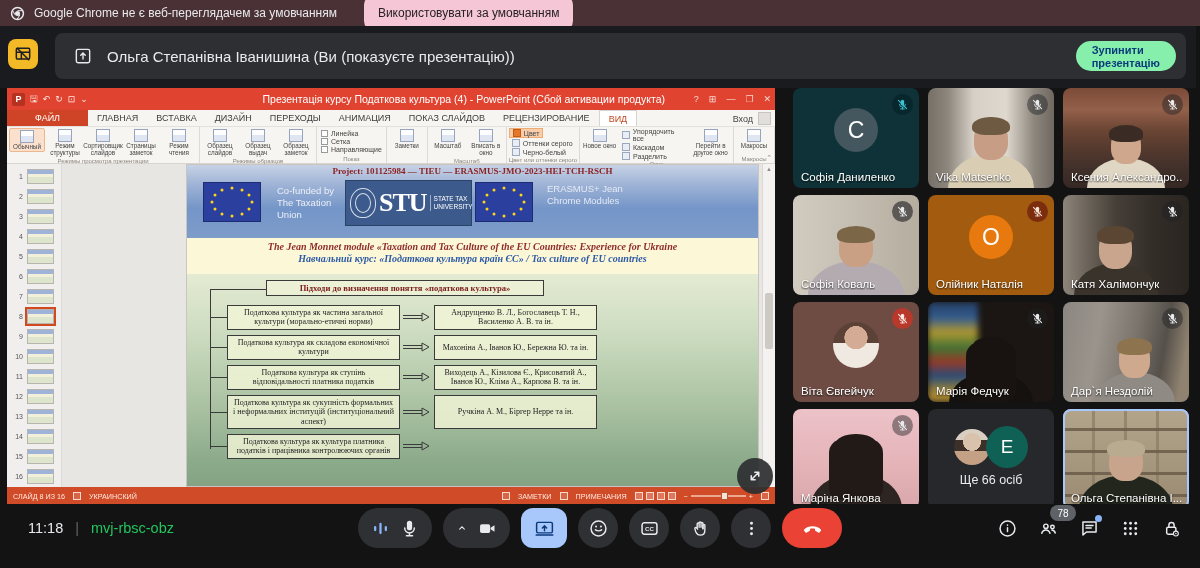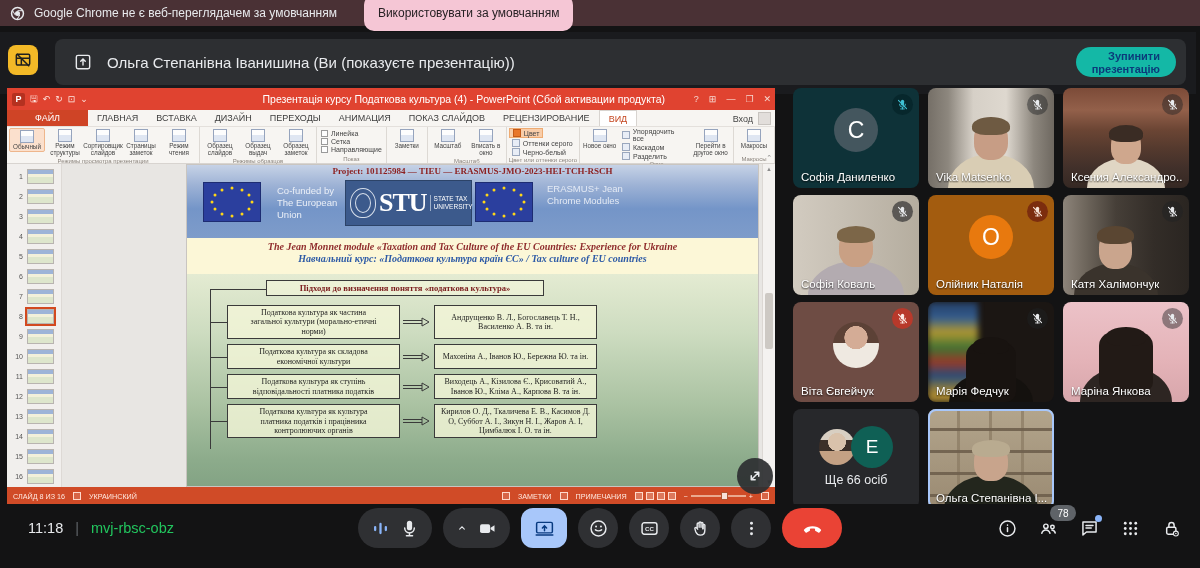--- a/index.html
+++ b/index.html
@@ -6,27 +6,27 @@
   html,body { width:1200px; height:568px; background:#131314; font-family:"Liberation Sans",sans-serif; overflow:hidden; }
   .stage { position:relative; width:1200px; height:568px; background:#131314; }
 
   
   .topbar { position:absolute; left:0; top:0; width:1200px; height:26px; background:#4a3135; display:flex; align-items:center; padding-left:10px; gap:9px; }
   .chrome-ic { width:15px; height:15px; flex:none; }
   .topbar-text { color:#e8eaed; font-size:12px; }
   .topbar-btn { margin-left:18px; border:none; background:#f5c6d5; color:#272124; font-size:12px; padding:2px 14px; height:36px; border-radius:10px; cursor:pointer; }
 
   
-  .banner { position:absolute; left:0; top:26px; width:1196px; height:62px; background:#1a1b1e;margin-top:6px; }
+  .banner { position:absolute; left:0; top:26px; width:1196px; height:62px; background:#1a1b1e; }
   .warn-ic { position:absolute; left:8px; top:13px; width:30px; height:30px; border-radius:8px; background:#f3b927; display:flex; align-items:center; justify-content:center; }
   .warn-ic svg { width:20px; height:20px; }
   .banner-pill { position:absolute; left:55px; top:7px; right:10px; height:46px; background:#2d2f32; border-radius:8px; display:flex; align-items:center; padding:0 10px 0 18px; gap:14px; }
   .present-ic { width:20px; height:20px; flex:none; }
   .banner-text { color:#e8eaed; font-size:15px; flex:1 1 auto; white-space:nowrap; overflow:hidden; }
-  .stop-btn { border:none; background:#14b8a6; color:#0b3b7a; font-size:11px; font-weight:bold; line-height:1.15; white-space:pre-line; text-align:right; padding:3px 16px; border-radius:15px; height:30px; cursor:pointer; }
+  .stop-btn { border:none; background:#86efac; color:#0b3b7a; font-size:11px; font-weight:bold; line-height:1.15; white-space:pre-line; text-align:left; padding:3px 16px; border-radius:15px; height:30px; cursor:pointer; }
 
   
   .ppt { position:absolute; left:7px; top:88px; width:768px; height:417px; background:#fff; font-family:"Liberation Sans",sans-serif; }
   .ppt-title { height:22px; background:#e04330; display:flex; align-items:center; color:#fff; position:relative; }
   .qat { display:flex; align-items:center; gap:5px; padding-left:5px; font-size:10px; color:#fde4de; }
   .qat .plogo { width:13px; height:13px; background:#b53120; border-radius:2px; color:#fff; font-size:9px; font-weight:bold; display:flex; align-items:center; justify-content:center; }
   .qat .qic { font-size:9px; line-height:1; }
   .ppt-title .ttl-text { position:absolute; left:0; right:110px; text-align:right; font-size:10.5px; color:#fff; white-space:nowrap; overflow:hidden; }
   .winctl { position:absolute; right:4px; top:0; height:22px; display:flex; align-items:center; gap:10px; font-size:9px; color:#f6d7cf; }
   .tabrow { height:17px; background:#f7f5f2; display:flex; align-items:stretch; font-size:9px; color:#3c3c3c; position:relative; border-bottom:1px solid #e4e0dc; }
@@ -82,21 +82,21 @@
   .sl-yellow { position:absolute; left:0; top:73px; width:100%; height:36px; background:#fcf7d7; text-align:center; padding-top:3px; }
   .sl-en { font-size:10px; font-style:italic; color:#8f2c2c; font-weight:bold; }
   .sl-ua { font-size:10px; font-style:italic; font-weight:bold; color:#2d5aa6; margin-top:1px; }
   .sl-diagram { position:absolute; left:0; top:109px; width:100%; height:212px;
       background:linear-gradient(180deg,#e4ebd2 0%,#cddcc0 28%,#aac2a2 62%,#8cab8b 88%,#83a384 100%); }
   .dg-title { position:absolute; left:79px; top:6px; width:278px; border:1px solid #3a3a3a; background:rgba(245,247,220,.55); text-align:center; font-size:8.6px; font-weight:bold; color:#7b1d1d; padding:2px 4px; }
   .dg-vline { position:absolute; left:23px; top:15px; width:1px; height:160px; background:#3a3a3a; }
   .dg-topstub { position:absolute; left:23px; top:15px; width:56px; height:1px; background:#3a3a3a; }
   .dg-rows { position:absolute; left:40px; top:31px; display:flex; flex-direction:column; gap:5px; }
   .dg-row { display:flex; align-items:stretch; }
-  .dg-left { position:relative; width:173px; border:1px solid #3a3a3a; background:rgba(244,246,216,.8); display:flex; align-items:center; justify-content:center; text-align:center; font-size:8px; line-height:1.18; color:#1d1d1d; padding:2px 22px; }
+  .dg-left { position:relative; width:173px; border:1px solid #3a3a3a; background:rgba(244,246,216,.8); display:flex; align-items:center; justify-content:center; text-align:center; font-size:8px; line-height:1.18; color:#1d1d1d; padding:2px 5px; }
   .dg-left::before { content:""; position:absolute; left:-17px; top:50%; width:17px; height:1px; background:#3a3a3a; }
   .dg-arrow { width:30px; height:12px; align-self:center; margin:0 2px; flex:none; }
   .dg-right { width:163px; border:1px solid #3a3a3a; background:rgba(244,246,216,.8); display:flex; align-items:center; justify-content:center; text-align:center; font-size:8px; line-height:1.18; color:#1d1d1d; padding:2px 4px; }
 
   .ppt-status { position:absolute; left:0; bottom:0; width:100%; height:18px; background:#d04b27; color:#ffe9e0; font-size:7.2px; display:flex; align-items:center; padding:0 6px; gap:8px; }
   .st-ic { width:8px; height:8px; border:1px solid #ffd9cb; background:rgba(255,255,255,.15); flex:none; }
   .st-right { margin-left:auto; display:flex; align-items:center; gap:8px; }
   .st-views { display:flex; gap:3px; }
   .st-views i { width:8px; height:8px; background:rgba(255,255,255,.25); border:1px solid #ffd9cb; }
   .st-slider { display:flex; align-items:center; gap:3px; }
@@ -462,21 +462,21 @@
                 <i style="left: 86%; top: 50%;"></i>
                 <i style="left: 81.1769%; top: 68%;"></i>
                 <i style="left: 68%; top: 81.1769%;"></i>
                 <i style="left: 50%; top: 86%;"></i>
                 <i style="left: 32%; top: 81.1769%;"></i>
                 <i style="left: 18.8231%; top: 68%;"></i>
                 <i style="left: 14%; top: 50%;"></i>
                 <i style="left: 18.8231%; top: 32%;"></i>
                 <i style="left: 32%; top: 18.8231%;"></i>
               </div>
-            <div class="cofund">Co-funded by The European Union</div>
+            <div class="cofund">Co-funded by The Taxation Union</div>
             <div class="stu">
               <span class="emblem"></span>
               <span class="abbr">STU</span>
               <span class="uname">STATE TAX UNIVERSITY</span>
             </div>
             <div class="flag f2">
                 <i style="left: 50%; top: 14%;"></i>
                 <i style="left: 68%; top: 18.8231%;"></i>
                 <i style="left: 81.1769%; top: 32%;"></i>
                 <i style="left: 86%; top: 50%;"></i>
@@ -518,26 +518,33 @@
               </div>
               <div class="dg-row">
                 <div class="dg-left">Податкова культура як ступінь відповідальності платника податків</div>
                 <svg class="dg-arrow" viewBox="0 0 30 12">
                     <path d="M1 4.5h19M1 7.5h19" stroke="#3a3a3a" fill="none"></path>
                     <path d="M20 2 27 6l-7 4z" fill="none" stroke="#3a3a3a"></path>
                   </svg>
                 <div class="dg-right">Виходець А., Кізилова Є., Крисоватий А., Іванов Ю., Кліма А., Карпова В. та ін.</div>
               </div>
               <div class="dg-row">
+                <div class="dg-left">Податкова культура як сукупність формальних і неформальних інституцій (інституціональний аспект)</div>
+                <svg class="dg-arrow" viewBox="0 0 30 12">
+                    <path d="M1 4.5h19M1 7.5h19" stroke="#3a3a3a" fill="none"></path>
+                    <path d="M20 2 27 6l-7 4z" fill="none" stroke="#3a3a3a"></path>
+                  </svg>
+                <div class="dg-right">Ручкіна А. М., Біргер Нерре та ін.</div>
+              </div>
+              <div class="dg-row">
                 <div class="dg-left">Податкова культура як культура платника податків і працівника контролюючих органів</div>
                 <svg class="dg-arrow" viewBox="0 0 30 12">
                     <path d="M1 4.5h19M1 7.5h19" stroke="#3a3a3a" fill="none"></path>
                     <path d="M20 2 27 6l-7 4z" fill="none" stroke="#3a3a3a"></path>
                   </svg>
-                <div class="dg-right">Кирилов О. Д., Ткаличева Е. В., Касимов Д. О, Суббот А. І., Зикун Н. І., Жаров А. І, Цимбалюк І. О. та ін.</div>
               </div>
             </div>
           </div>
         </div>
 
         <div class="vscroll">
           <span class="arr up">▲</span>
           <span class="vthumb"></span>
           <span class="arr dn">▼</span>
         </div>
@@ -707,20 +714,37 @@
             <g fill="none" stroke="currentColor" stroke-width="1.7" stroke-linecap="round">
               <path d="M6.5 11.5a5.5 5.5 0 0 0 11 0"></path>
               <path d="M12 17v3.2M8.5 20.2h7"></path>
               <path d="M4.5 4.5l15 15" stroke-width="2"></path>
             </g>
           </svg>
         </span>
       <span class="pname">Марія Федчук</span>
     </div>
 
+    <div class="tile pt8">
+      <div class="person">
+          <div class="head"></div>
+          <div class="body"></div>
+        </div>
+      <span class="mic">
+          <svg viewBox="0 0 24 24">
+            <path d="M9 6a3 3 0 0 1 6 0v5a3 3 0 0 1-6 0z" fill="currentColor"></path>
+            <g fill="none" stroke="currentColor" stroke-width="1.7" stroke-linecap="round">
+              <path d="M6.5 11.5a5.5 5.5 0 0 0 11 0"></path>
+              <path d="M12 17v3.2M8.5 20.2h7"></path>
+              <path d="M4.5 4.5l15 15" stroke-width="2"></path>
+            </g>
+          </svg>
+        </span>
+      <span class="pname">Дар`я Нездолій</span>
+    </div>
 
     <div class="tile pt9">
       <div class="person longhair">
           <div class="head"></div>
           <div class="body"></div>
         </div>
       <span class="mic">
           <svg viewBox="0 0 24 24">
             <path d="M9 6a3 3 0 0 1 6 0v5a3 3 0 0 1-6 0z" fill="currentColor"></path>
             <g fill="none" stroke="currentColor" stroke-width="1.7" stroke-linecap="round">

